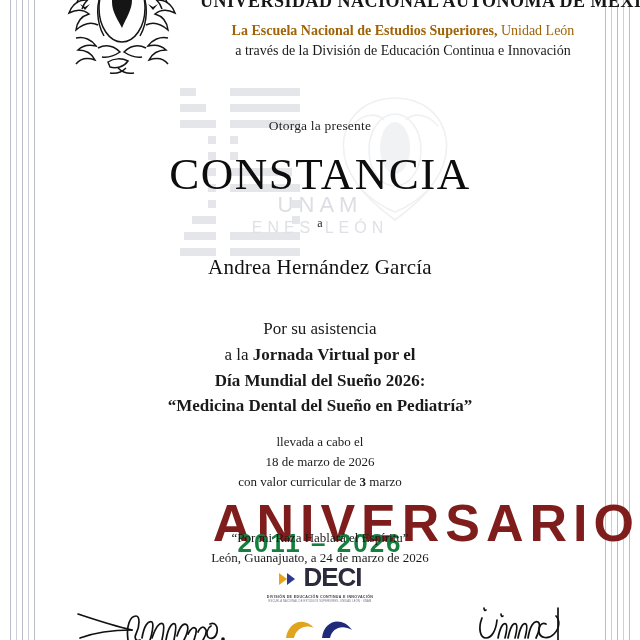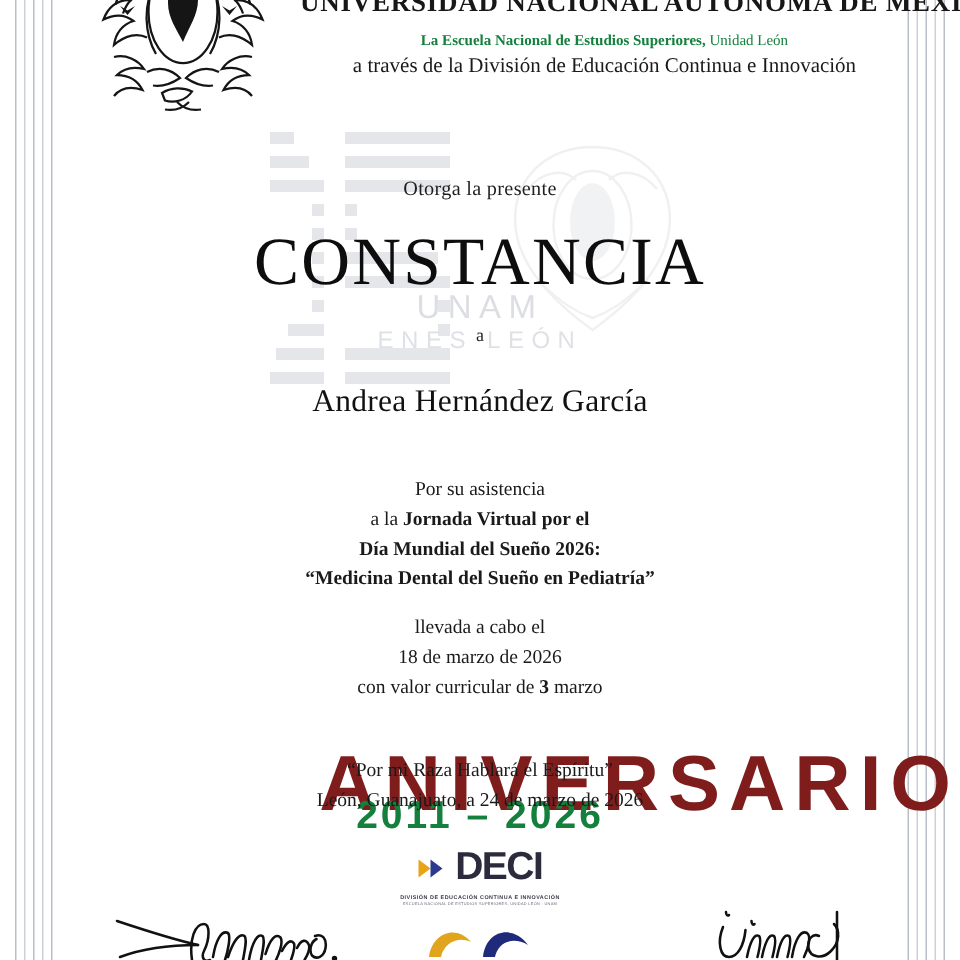--- a/index.html
+++ b/index.html
@@ -126,23 +126,23 @@
   }
   .univ-line {
     font-size: 18px;
     font-weight: 700;
     letter-spacing: .5px;
     color: #171717;
     white-space: nowrap;
     line-height: 1.1;
   }
   .escuela-line {
-    font-size: 10px;
+    font-size: 14px;
     line-height: 1.45;
-    color: #15803d;
+    color: #a16207;
     margin-top: 9px;
     white-space: nowrap;
   }
   .escuela-line b { font-weight: 700; }
   .division-line {
     font-size: 14px;
     line-height: 1.45;
     color: #1a1a1a;
     white-space: nowrap;
   }
@@ -176,21 +176,21 @@
   }
   .recipient {
     font-size: 21px;
     margin-top: 24px;
     color: #111111;
     letter-spacing: .2px;
   }
 
   .reason-block {
     margin-top: 36px;
-    font-size: 13px;
+    font-size: 17px;
     line-height: 1.52;
     color: #1a1a1a;
     text-align: center;
   }
   .reason-block b { font-weight: 700; }
 
   .date-block {
     margin-top: 13px;
     font-size: 13px;
     line-height: 1.52;

